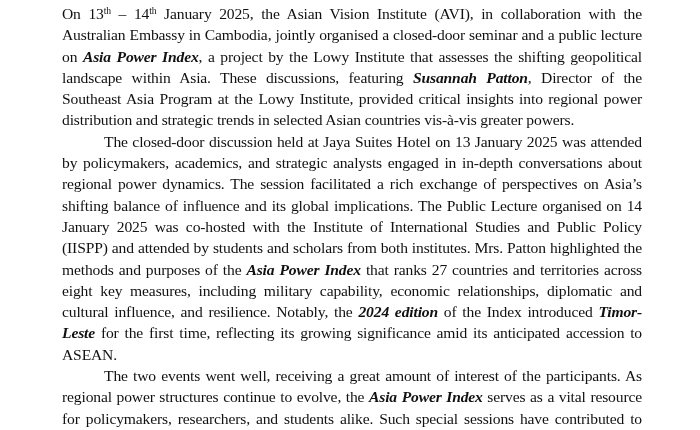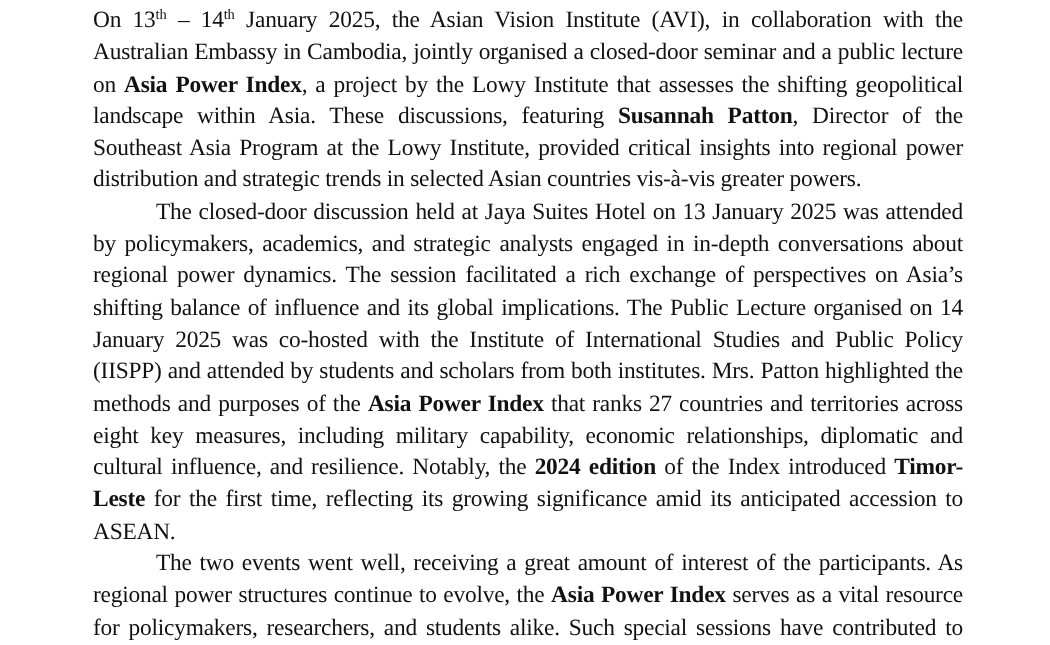--- a/index.html
+++ b/index.html
@@ -8,21 +8,21 @@
     font-family: "Liberation Serif", "DejaVu Serif", serif;
     color: #111111;
   }
   .page {
     position: absolute; left: 62px; top: 3px; width: 580px;
     font-size: 15.6px; line-height: 21.3px; text-align: justify;
     letter-spacing: -0.15px;
   }
   .para { margin: 0; }
   .indent { text-indent: 42px; }
-  b { font-weight: bold; }
+  b { font-weight: bold; font-style: italic; }
   sup { font-size: 0.62em; vertical-align: 0.55em; line-height: 0; }
 </style>
 </head>
 <body>
 
 <div class="page">
   <p class="para"><span>On 13</span><sup>th</sup><span> – 14</span><sup>th</sup><span> January 2025, the Asian Vision Institute (AVI), in collaboration with the Australian Embassy in Cambodia, jointly organised a closed-door seminar and a public lecture on </span><b>Asia Power Index</b><span>, a project by the Lowy Institute that assesses the shifting geopolitical landscape within Asia. These discussions, featuring </span><b>Susannah Patton</b><span>, Director of the Southeast Asia Program at the Lowy Institute, provided critical insights into regional power distribution and strategic trends in selected Asian countries vis-à-vis greater powers.</span></p>
   <p class="para indent"><span>The closed-door discussion held at Jaya Suites Hotel on 13 January 2025 was attended by policymakers, academics, and strategic analysts engaged in in-depth conversations about regional power dynamics. The session facilitated a rich exchange of perspectives on Asia’s shifting balance of influence and its global implications. The Public Lecture organised on 14 January 2025 was co-hosted with the Institute of International Studies and Public Policy (IISPP) and attended by students and scholars from both institutes. Mrs. Patton highlighted the methods and purposes of the </span><b>Asia Power Index</b><span> that ranks 27 countries and territories across eight key measures, including military capability, economic relationships, diplomatic and cultural influence, and resilience. Notably, the </span><b>2024 edition</b><span> of the Index introduced </span><b>Timor-Leste</b><span> for the first time, reflecting its growing significance amid its anticipated accession to ASEAN.</span></p>
   <p class="para indent"><span>The two events went well, receiving a great amount of interest of the participants. As regional power structures continue to evolve, the </span><b>Asia Power Index</b><span> serves as a vital resource for policymakers, researchers, and students alike. Such special sessions have contributed to improving the current power shifts in reference to the eight dimensions of the power index. It underscores the importance of data-driven research and analysis in promoting a better understanding of Asia’s geopolitical landscape and the relative power dynamics of countries in comparison.</span></p>
 

